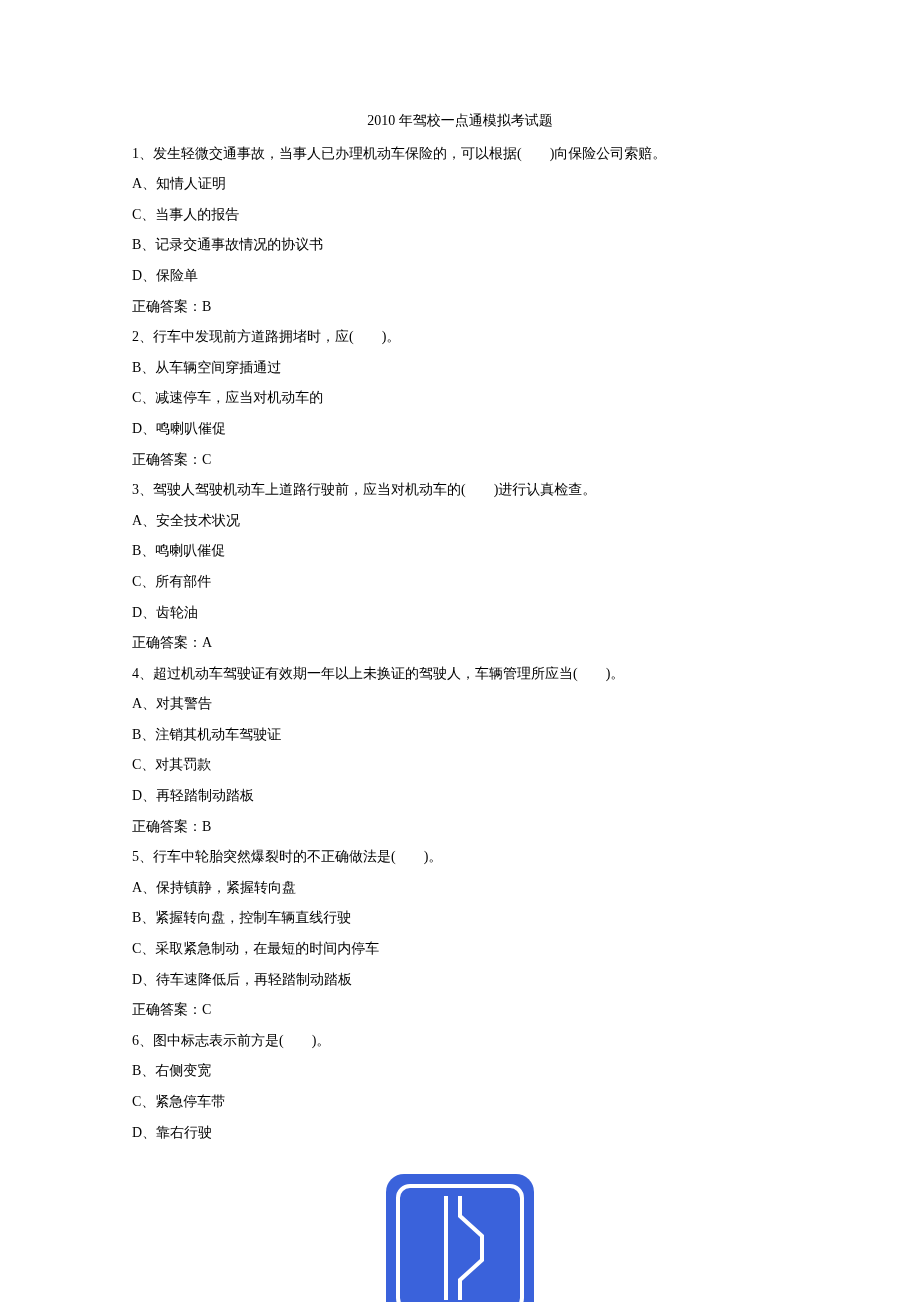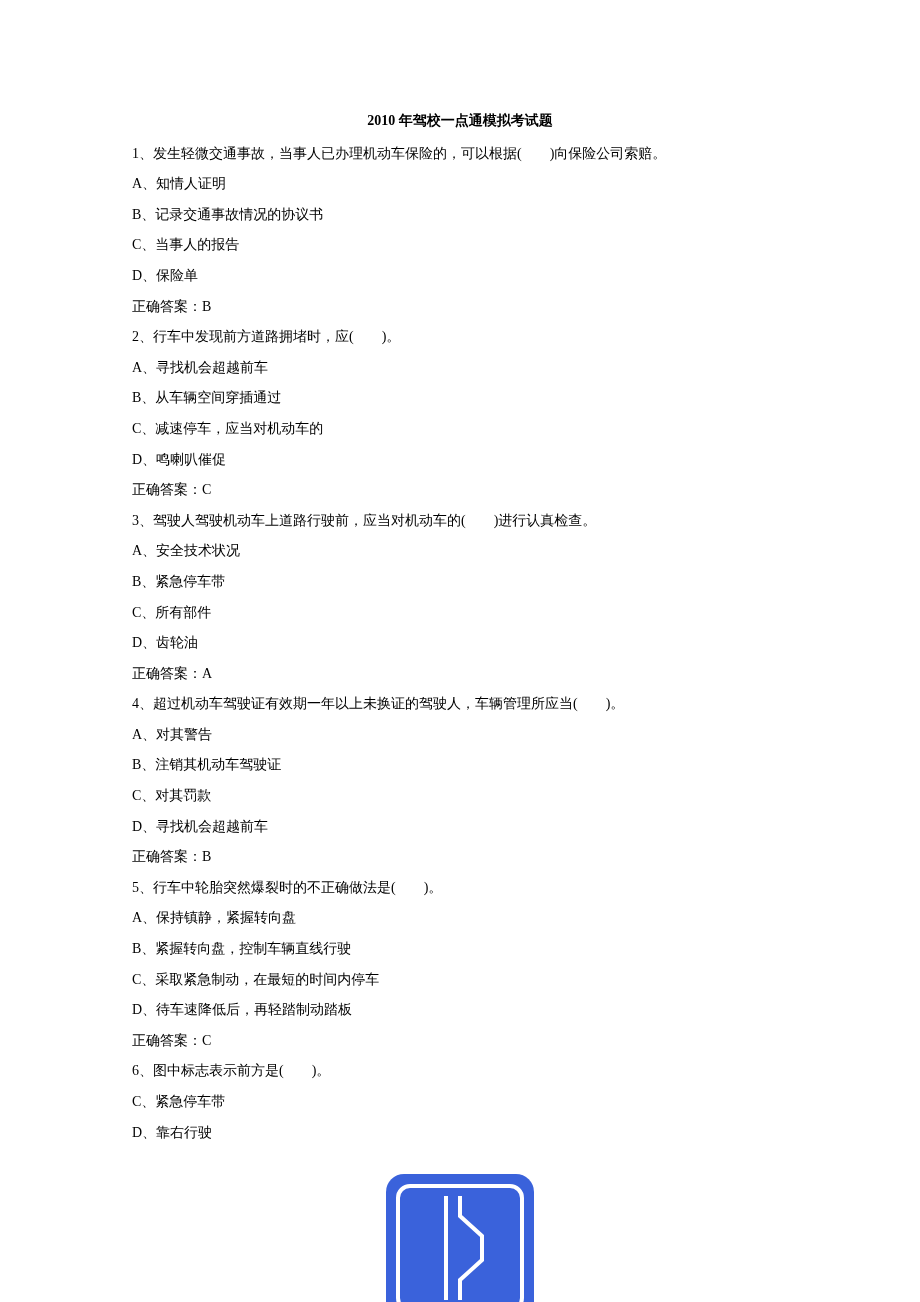--- a/index.html
+++ b/index.html
@@ -11,21 +11,21 @@
       background: #ffffff;
       font-family: "SimSun", "宋体", serif;
       font-size: 14px;
       line-height: 1.9;
       color: #000;
       width: 920px;
       padding: 108px 128px 60px 128px;
     }
     .title {
       text-align: center;
-      font-weight: bold;
+      font-weight: normal;
       font-size: 14px;
       margin-bottom: 6px;
     }
     .line {
       margin: 4px;
     }
     .sign-container {
       display: flex;
       justify-content: center;
       margin-top: 28px;
@@ -51,49 +51,49 @@
     }
   </style>
 </head>
 <body>
 
 <div class="title">2010 年驾校一点通模拟考试题</div>
 
 <div id="questions-container">
     <div class="line">1、发生轻微交通事故，当事人已办理机动车保险的，可以根据(　　)向保险公司索赔。</div>
     <div class="line">A、知情人证明</div>
+    <div class="line">C、当事人的报告</div>
     <div class="line">B、记录交通事故情况的协议书</div>
-    <div class="line">C、当事人的报告</div>
     <div class="line">D、保险单</div>
     <div class="line">正确答案：B</div>
     <div class="line">2、行车中发现前方道路拥堵时，应(　　)。</div>
-    <div class="line">A、寻找机会超越前车</div>
     <div class="line">B、从车辆空间穿插通过</div>
     <div class="line">C、减速停车，应当对机动车的</div>
     <div class="line">D、鸣喇叭催促</div>
     <div class="line">正确答案：C</div>
     <div class="line">3、驾驶人驾驶机动车上道路行驶前，应当对机动车的(　　)进行认真检查。</div>
     <div class="line">A、安全技术状况</div>
-    <div class="line">B、紧急停车带</div>
+    <div class="line">B、鸣喇叭催促</div>
     <div class="line">C、所有部件</div>
     <div class="line">D、齿轮油</div>
     <div class="line">正确答案：A</div>
     <div class="line">4、超过机动车驾驶证有效期一年以上未换证的驾驶人，车辆管理所应当(　　)。</div>
     <div class="line">A、对其警告</div>
     <div class="line">B、注销其机动车驾驶证</div>
     <div class="line">C、对其罚款</div>
-    <div class="line">D、寻找机会超越前车</div>
+    <div class="line">D、再轻踏制动踏板</div>
     <div class="line">正确答案：B</div>
     <div class="line">5、行车中轮胎突然爆裂时的不正确做法是(　　)。</div>
     <div class="line">A、保持镇静，紧握转向盘</div>
     <div class="line">B、紧握转向盘，控制车辆直线行驶</div>
     <div class="line">C、采取紧急制动，在最短的时间内停车</div>
     <div class="line">D、待车速降低后，再轻踏制动踏板</div>
     <div class="line">正确答案：C</div>
     <div class="line">6、图中标志表示前方是(　　)。</div>
+    <div class="line">B、右侧变宽</div>
     <div class="line">C、紧急停车带</div>
     <div class="line">D、靠右行驶</div>
   </div>
 
 <div class="sign-container">
   <div class="sign">
     <div class="sign-inner">
       <svg viewBox="0 0 120 120" width="100%" height="100%">
         <line x1="46" y1="8" x2="46" y2="112" stroke="#ffffff" stroke-width="4"></line>
         <path d="M 60 8 L 60 28 L 82 48 L 82 72 L 60 92 L 60 112" stroke="#ffffff" stroke-width="4" fill="none"></path>

